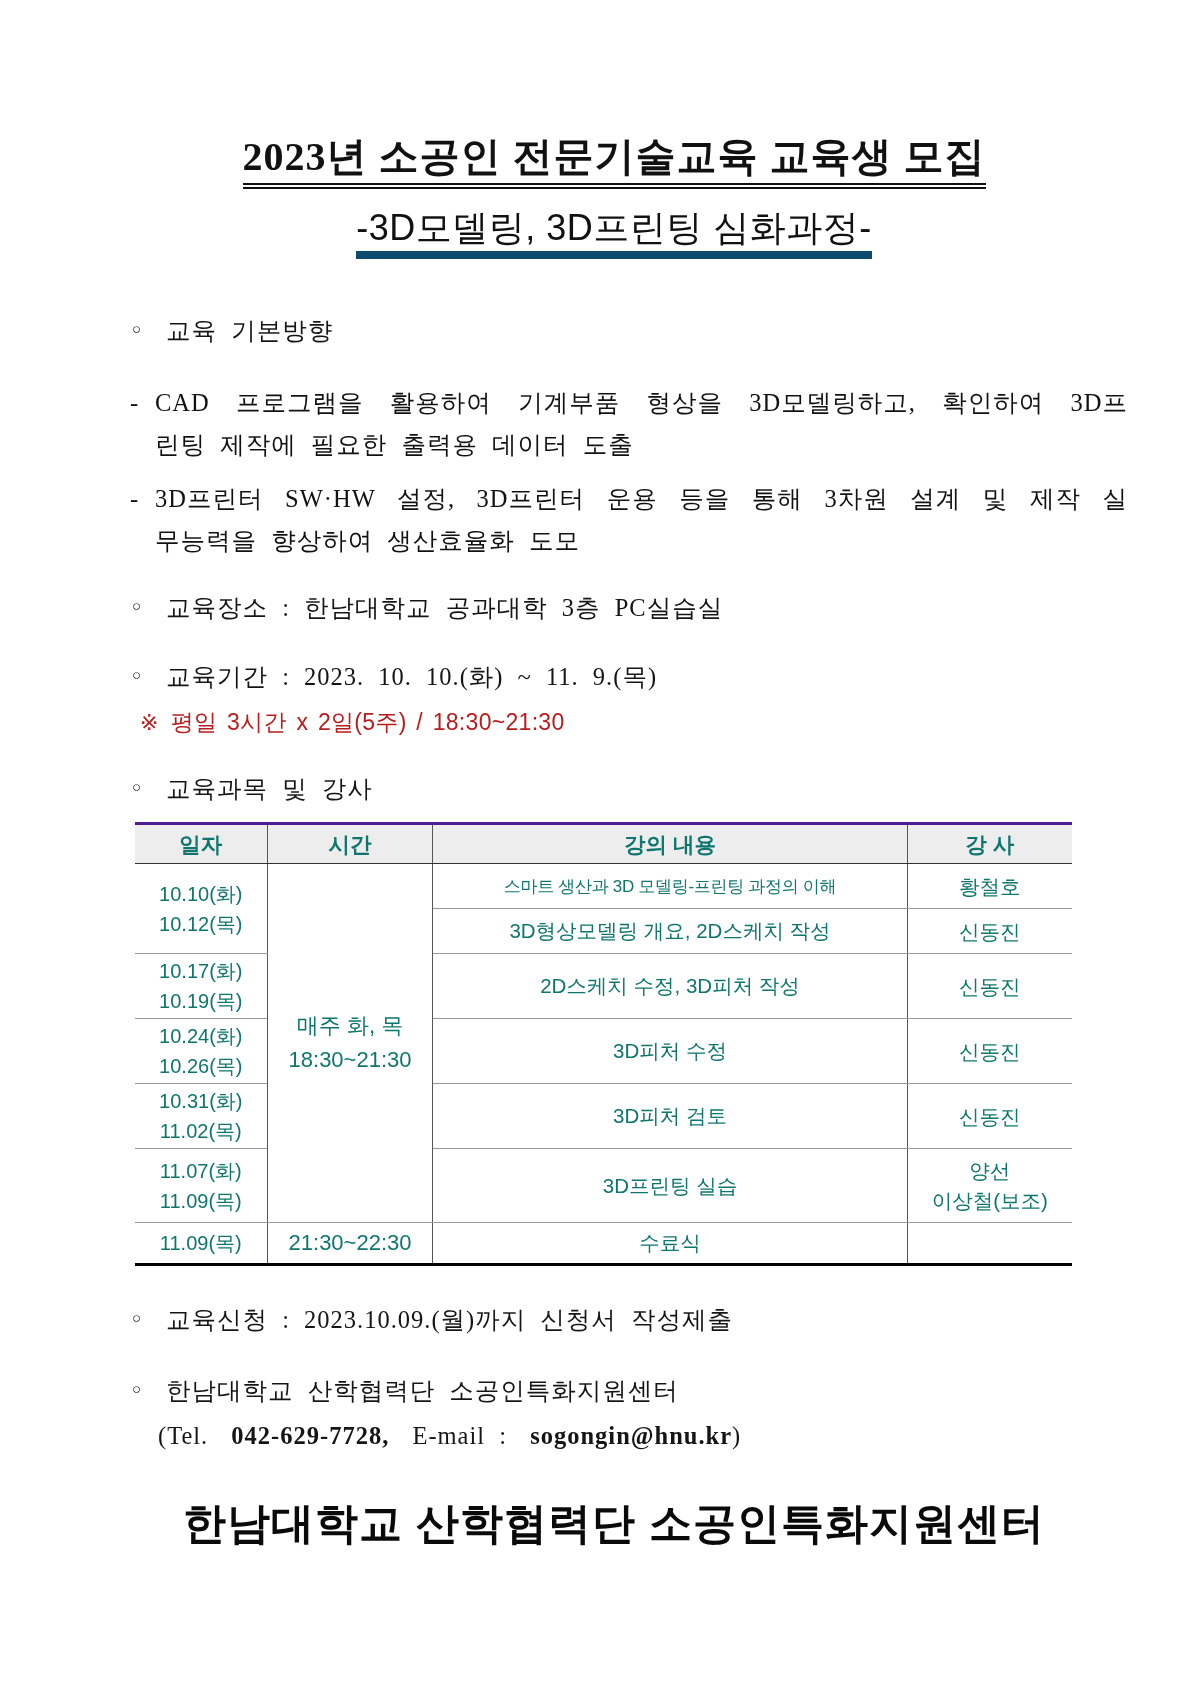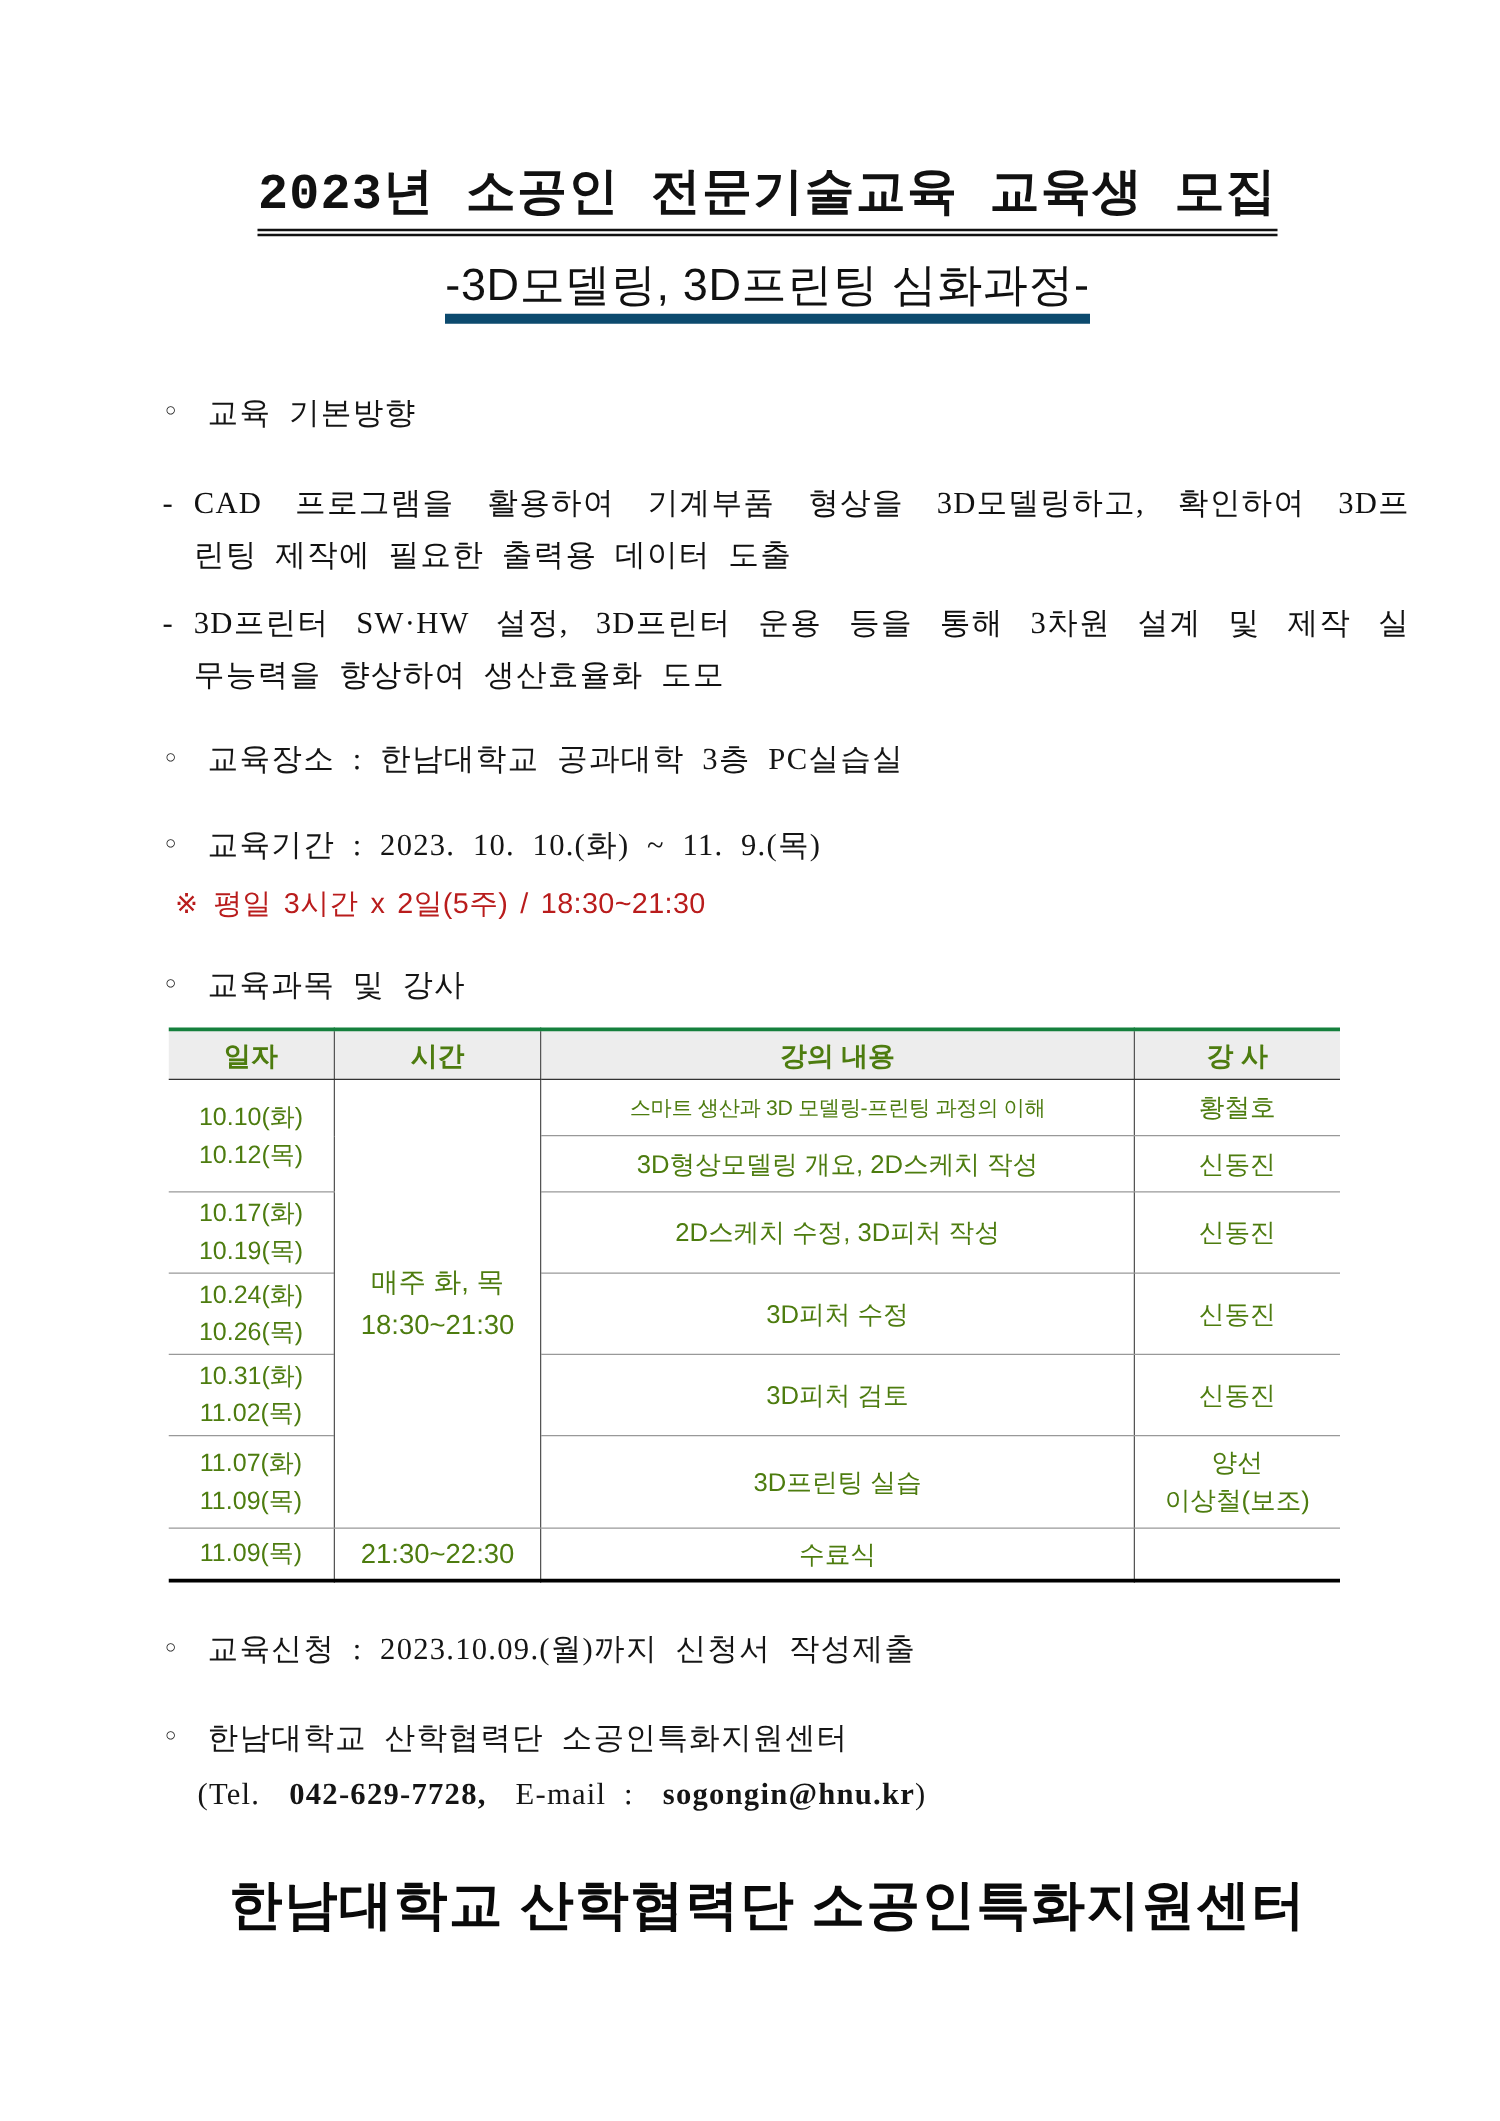--- a/index.html
+++ b/index.html
@@ -12,21 +12,21 @@
     color: #111111;
     padding: 134px 100px 0 128px;
     font-family: "Liberation Serif", "DejaVu Serif", serif;
     overflow: hidden;
   }
 
   
   .title-wrap { text-align: center; }
   .doc-title {
     display: inline-block;
-    font-family: Liberation Mono, monospace;
+    font-family: Liberation Serif, serif;
     font-size: 40px;
     font-weight: 900;
     letter-spacing: 1px;
     line-height: 1.15;
     border-bottom: 6px double #111;
     padding-bottom: 3px;
   }
   .subtitle-wrap { text-align: center; margin-top: 18px; }
   .doc-subtitle {
     display: inline-block;
@@ -72,24 +72,24 @@
   .bold-piece { font-weight: bold; }
   .tel-piece + .tel-piece { margin-left: 9px; }
 
   
   table.curriculum {
     margin-top: 18px;
     margin-left: 7px;
     width: 937px;
     border-collapse: collapse;
     table-layout: fixed;
-    border-top: 3px solid #15803d;
+    border-top: 3px solid #4c1d95;
     border-bottom: 3px solid #000;
     font-family: "Liberation Sans", "DejaVu Sans", sans-serif;
-    color: #4d7c0f;
+    color: #0f766e;
   }
   .curriculum col.c-date    { width: 14.1%; }
   .curriculum col.c-time    { width: 17.7%; }
   .curriculum col.c-content { width: 50.6%; }
   .curriculum col.c-instr   { width: 17.6%; }
   .curriculum th, .curriculum td {
     border-top: 1px solid #999;
     border-bottom: 1px solid #999;
     border-left: 1px solid #555;
     border-right: 1px solid #555;

